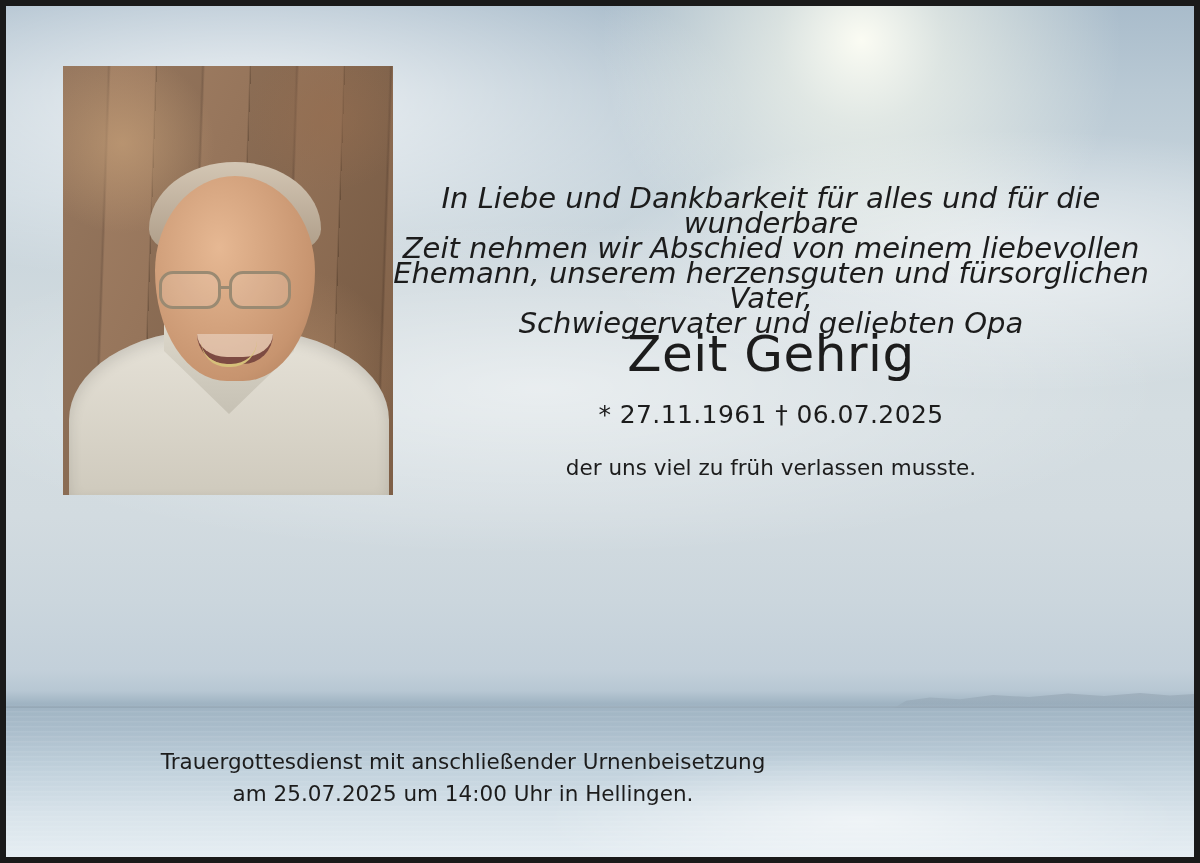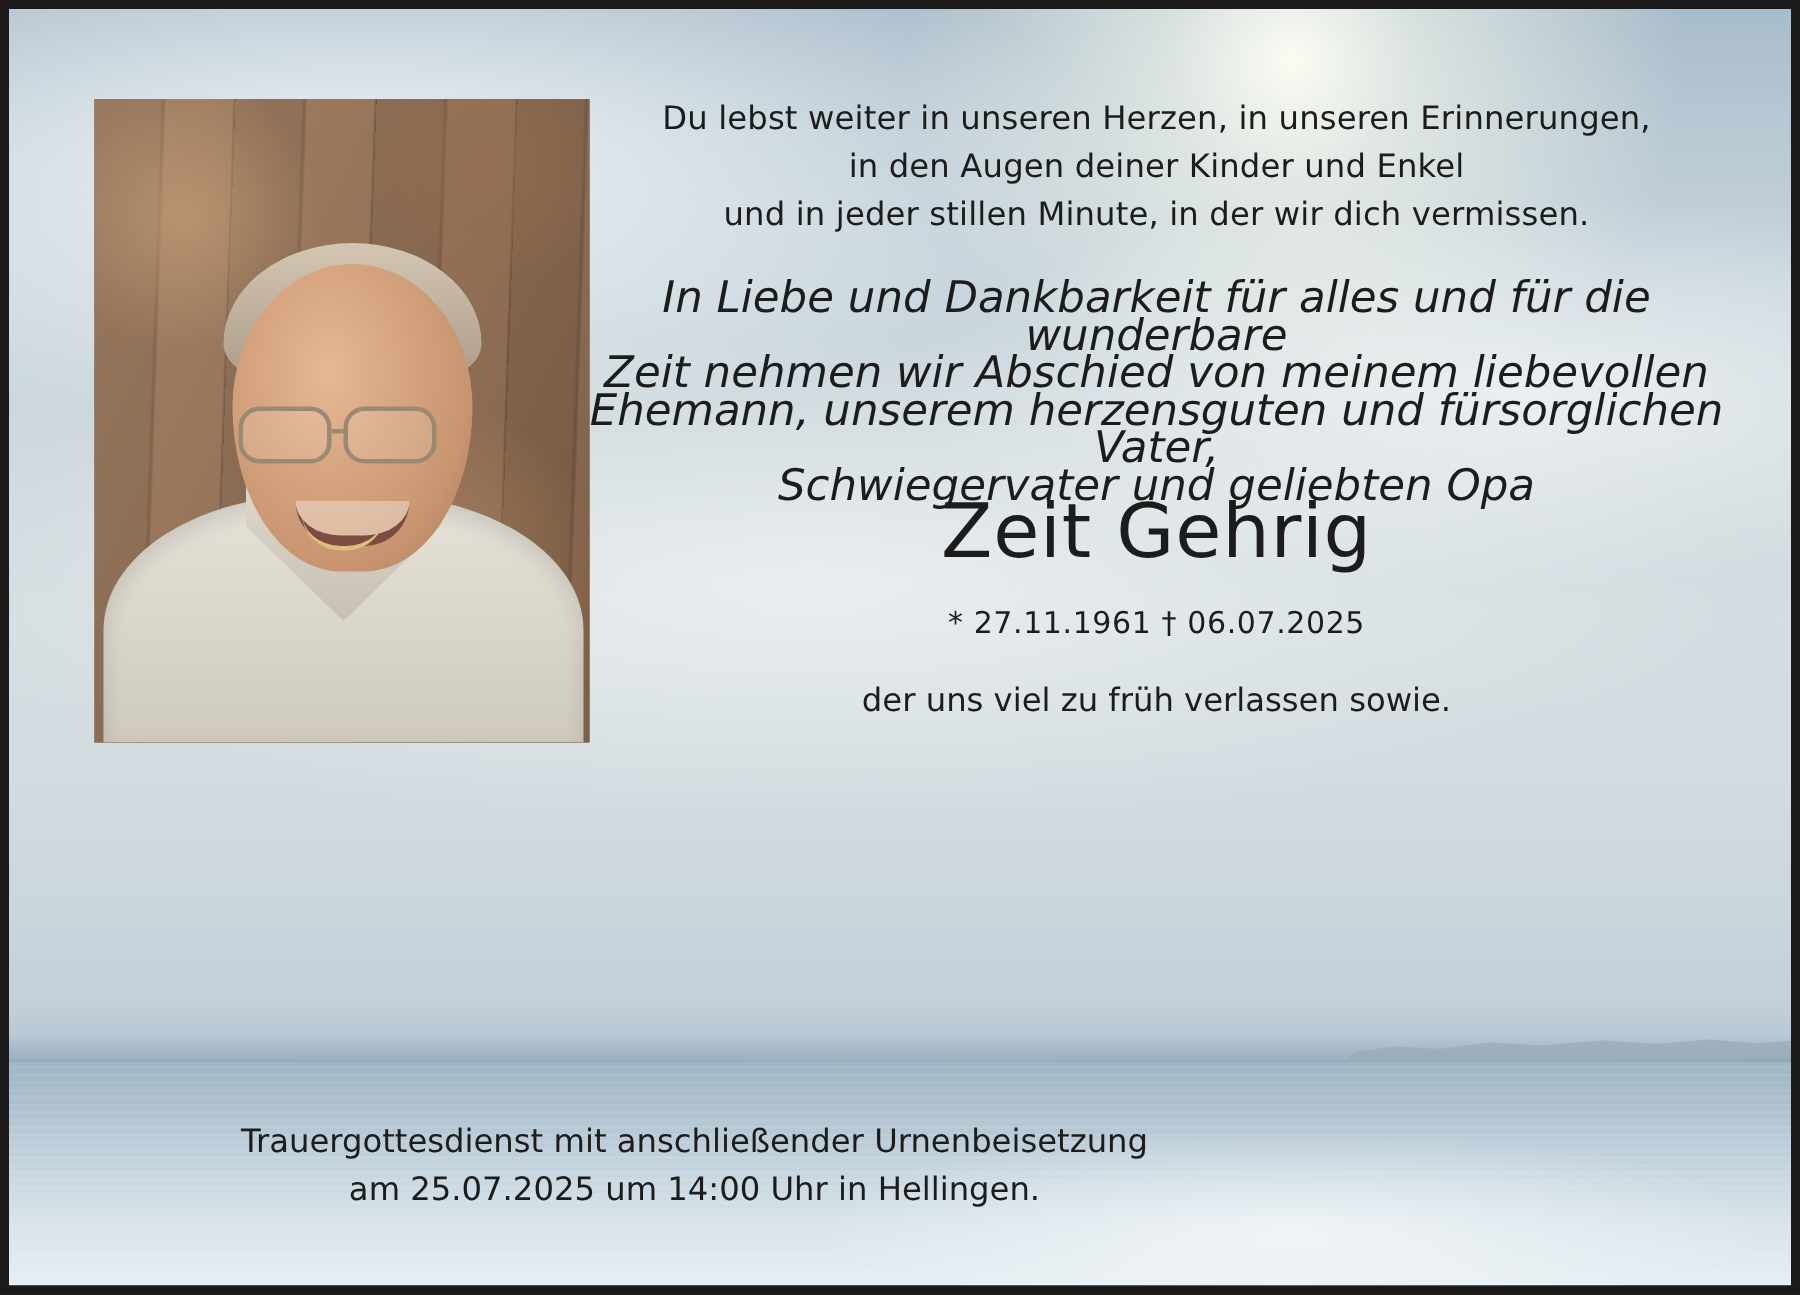--- a/index.html
+++ b/index.html
@@ -216,21 +216,21 @@
     width: 770px;
     font-size: 50px;
     line-height: 60px;
     font-weight: 400;
     letter-spacing: 0.5px;
   }
   .dates {
     left: 380px;
     top: 392px;
     width: 770px;
-    font-size: 20px;
+    font-size: 25px;
     line-height: 34px;
     letter-spacing: 0.4px;
   }
   .after {
     left: 380px;
     top: 446px;
     width: 770px;
     font-size: 21.5px;
     line-height: 31px;
   }
@@ -274,26 +274,23 @@
     <div class="p-neck"></div>
     <div class="p-hair"></div>
     <div class="p-head"></div>
     <div class="p-glass l"></div>
     <div class="p-glass r"></div>
     <div class="p-bridge"></div>
     <div class="p-smile"></div>
     <div class="p-chain"></div>
   </div>
 
-  <div class="txt verse">Du lebst weiter in unseren Herzen, in unseren Erinnerungen,
-in den Augen deiner Kinder und Enkel
-und in jeder stillen Minute, in der wir dich vermissen.</div>
   <div class="txt intro">In Liebe und Dankbarkeit für alles und für die wunderbare
 Zeit nehmen wir Abschied von meinem liebevollen
 Ehemann, unserem herzensguten und fürsorglichen Vater,
 Schwiegervater und geliebten Opa</div>
   <div class="txt name">Zeit Gehrig</div>
   <div class="txt dates">* 27.11.1961   † 06.07.2025</div>
-  <div class="txt after">der uns viel zu früh verlassen sowie.</div>
+  <div class="txt after">der uns viel zu früh verlassen musste.</div>
   <div class="txt service">Trauergottesdienst mit anschließender Urnenbeisetzung
 am 25.07.2025 um 14:00 Uhr in Hellingen.</div>
 
 </div>
 
 </body></html>

